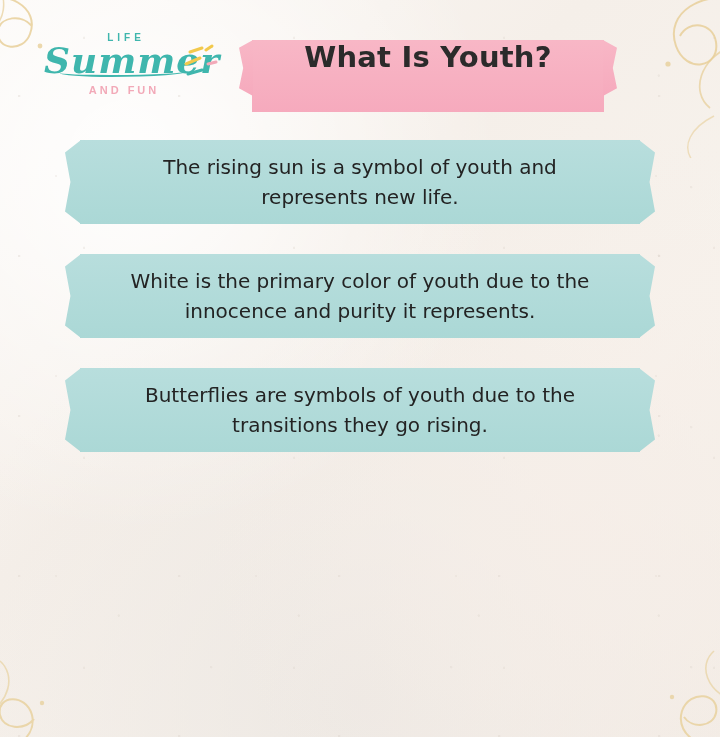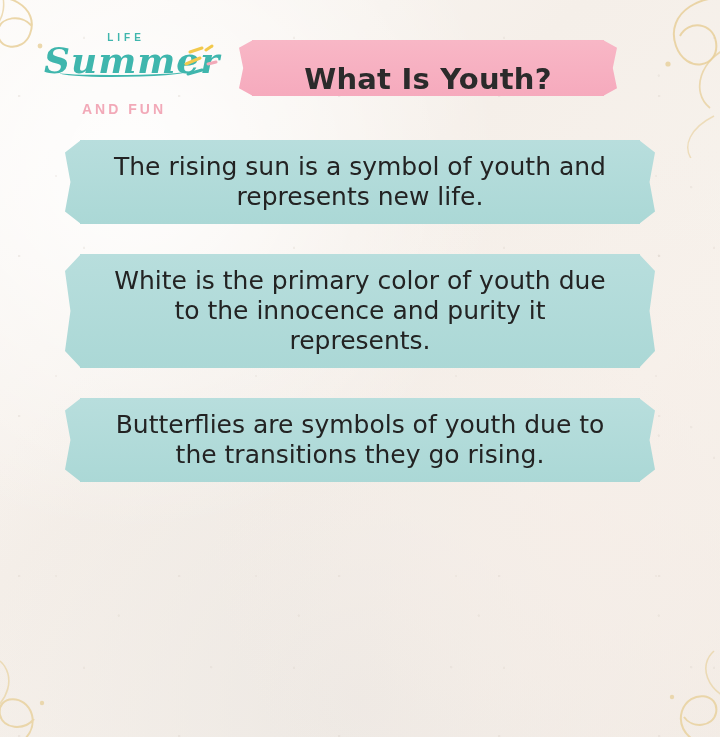--- a/index.html
+++ b/index.html
@@ -85,45 +85,45 @@
     position: absolute;
     left: 16px;
     right: 16px;
     bottom: 2px;
     height: 8px;
     border-bottom: 2px solid #3fb6ad;
     border-radius: 0 0 60% 40%;
   }
   .logo-andfun {
     font-family: "Liberation Sans", sans-serif;
-    font-size: 14px;
+    font-size: 11px;
     letter-spacing: 3px;
     color: #f2a9b8;
     font-weight: 700;
     text-transform: uppercase;
-    margin-top: 22px;
+    margin-top: 5px;
   }
   .logo-rays {
     position: absolute;
     right: -14px;
     top: 12px;
     width: 36px;
     height: 40px;
   }
 
   
   .title-banner {
     position: absolute;
     left: 252px;
     top: 40px;
     width: 352px;
-    height: 56px;
+    height: 72px;
     background: linear-gradient(180deg, #f8b7c6 0%, #f6aabd 100%);
     display: flex;
-    align-items: flex-end;
+    align-items: flex-start;
     justify-content: center;
   }
   .title-banner::before,
   .title-banner::after {
     content: "";
     position: absolute;
     top: 0;
     width: 14px;
     height: 56px;
     background: inherit;
@@ -178,21 +178,21 @@
     clip-path: polygon(100% 0, 100% 100%, 0 85%, 34% 50%, 0 15%);
   }
   .fact::after {
     right: -15px;
     clip-path: polygon(0 0, 100% 15%, 66% 50%, 100% 85%, 0 100%);
   }
   .fact-text {
     position: relative;
     z-index: 2;
     font-family: "DejaVu Sans", sans-serif;
-    font-size: 25px;
+    font-size: 20px;
     line-height: 30px;
     color: #232323;
     text-align: center;
     font-weight: 400;
   }
 
   .fact.w-narrow { width: 560px; }
   .fact.w-wide { width: 600px; }
 </style>
 </head>

